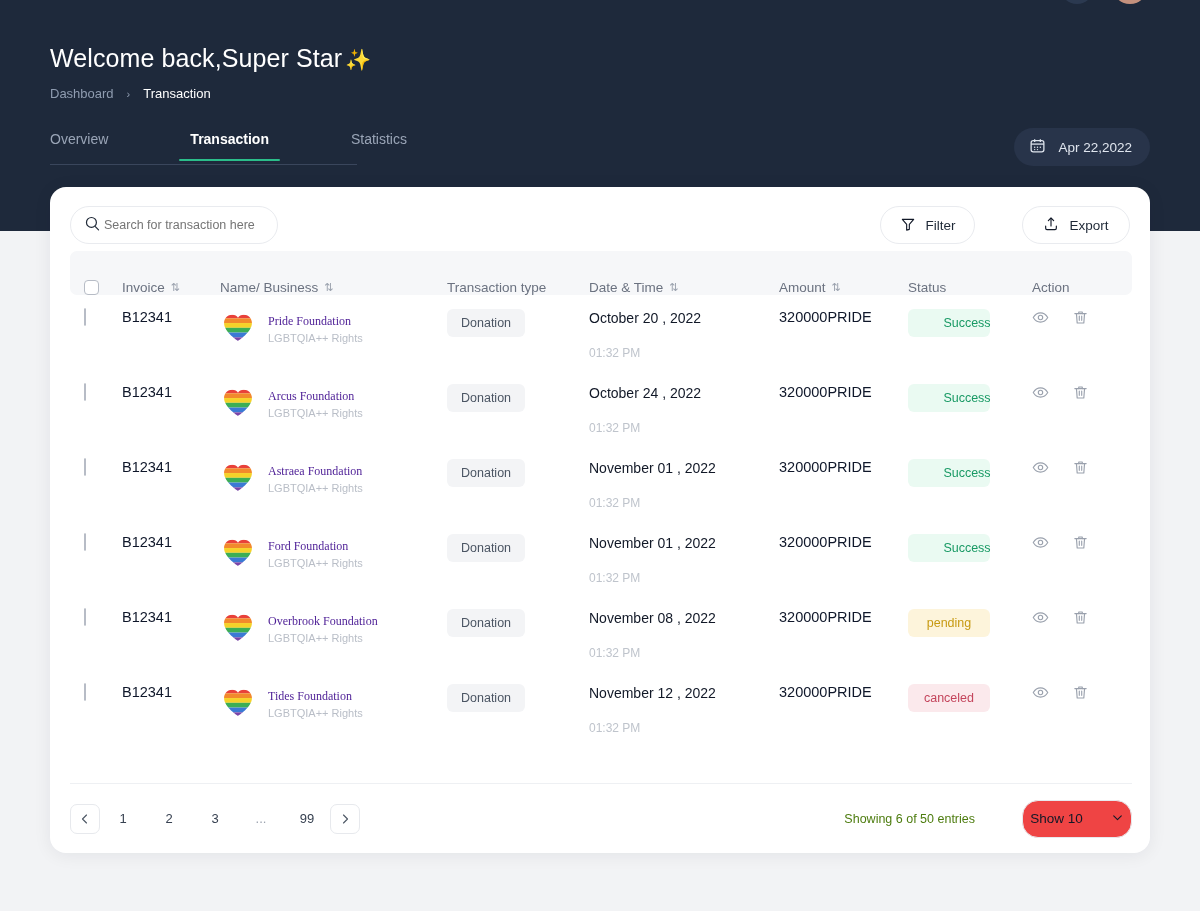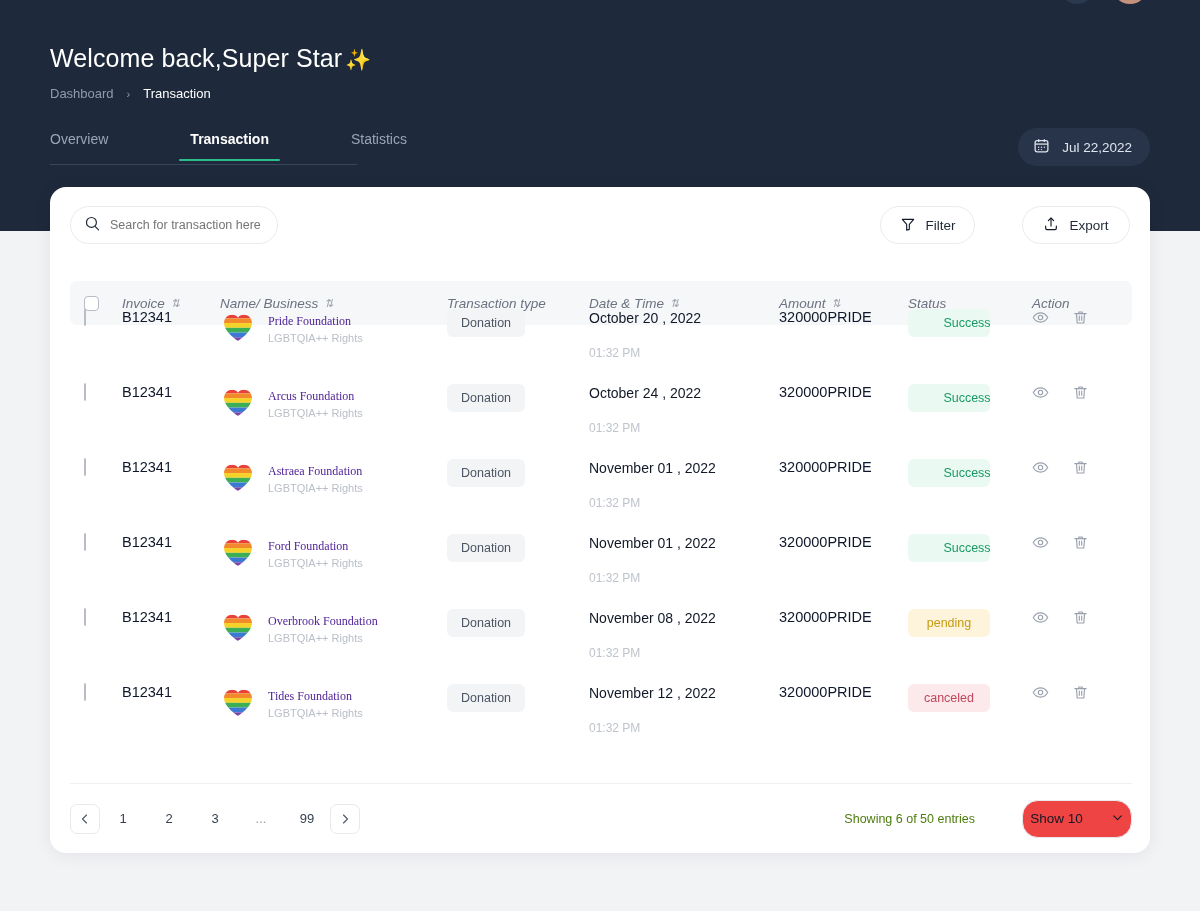--- a/index.html
+++ b/index.html
@@ -81,42 +81,42 @@
     box-shadow: 0 2px 18px rgba(15,23,42,.07);
   }
 
   .card-toolbar {
     position: absolute; left: 0; top: 0; width: 1100px; height: 78px;
   }
   .searchbox {
     position: absolute; left: 20px; top: 19px;
     width: 208px; height: 38px;
     border: 1px solid #e9ebef; border-radius: 19px;
-    display: flex; align-items: center; gap: 9px; padding-left: 13px;
+    display: flex; align-items: center; gap: 3px; padding-left: 13px;
   }
   .searchbox input {
     border: none; outline: none; font-size: 12.5px; color: #9aa0ab;
     font-family: "Liberation Sans", sans-serif; width: 160px; background: transparent;
   }
   .tbtn {
     position: absolute; top: 19px; height: 38px;
     border: 1px solid #e9ebef; border-radius: 19px; background: #fff;
     display: flex; align-items: center; justify-content: center; gap: 10px;
     font-size: 13.5px; color: #1f2937; cursor: pointer;
   }
   .tbtn.filter { right: 175px; width: 95px; }
   .tbtn.export { right: 20px; width: 108px; }
 
   
   .thead {
-    position: absolute; left: 20px; top: 94px;
+    position: absolute; left: 20px; top: 64px;
     width: 1062px; height: 44px;
     background: #f6f7f9; border-radius: 7px;
-    display: flex; align-items: center;
-    font-size: 13.5px; color: #6b7280; font-style: italic;
+    display: flex; align-items: flex-end;
+    font-size: 13.5px; color: #6b7280;
   }
   .thead .cell { display: flex; align-items: center; gap: 6px; white-space: nowrap; }
   .sorticon { font-size: 11px; color: #9aa1ad; letter-spacing: -2px; }
 
   .col-chk   { width: 52px; padding-left: 14px; }
   .col-inv   { width: 98px; }
   .col-name  { width: 227px; }
   .col-type  { width: 142px; }
   .col-date  { width: 190px; }
   .col-amt   { width: 129px; }
@@ -232,21 +232,21 @@
         <line x1="3" y1="10" x2="21" y2="10"></line>
         <line x1="8" y1="3" x2="8" y2="7"></line>
         <line x1="16" y1="3" x2="16" y2="7"></line>
         <circle cx="8" cy="14.5" r="1" fill="#dfe5ee" stroke="none"></circle>
         <circle cx="12" cy="14.5" r="1" fill="#dfe5ee" stroke="none"></circle>
         <circle cx="16" cy="14.5" r="1" fill="#dfe5ee" stroke="none"></circle>
         <circle cx="8" cy="17.8" r="1" fill="#dfe5ee" stroke="none"></circle>
         <circle cx="12" cy="17.8" r="1" fill="#dfe5ee" stroke="none"></circle>
       </svg>
     </span>
-    <span>Jul 22,2022</span>
+    <span>Apr 22,2022</span>
   </div>
 </div>
 
 <div class="card">
 
   <div class="card-toolbar">
     <div class="searchbox">
       <span>
         <svg width="17" height="17" viewBox="0 0 24 24" fill="none" stroke="#1f2937" stroke-width="1.7">
           <circle cx="10.5" cy="10.5" r="7"></circle>

